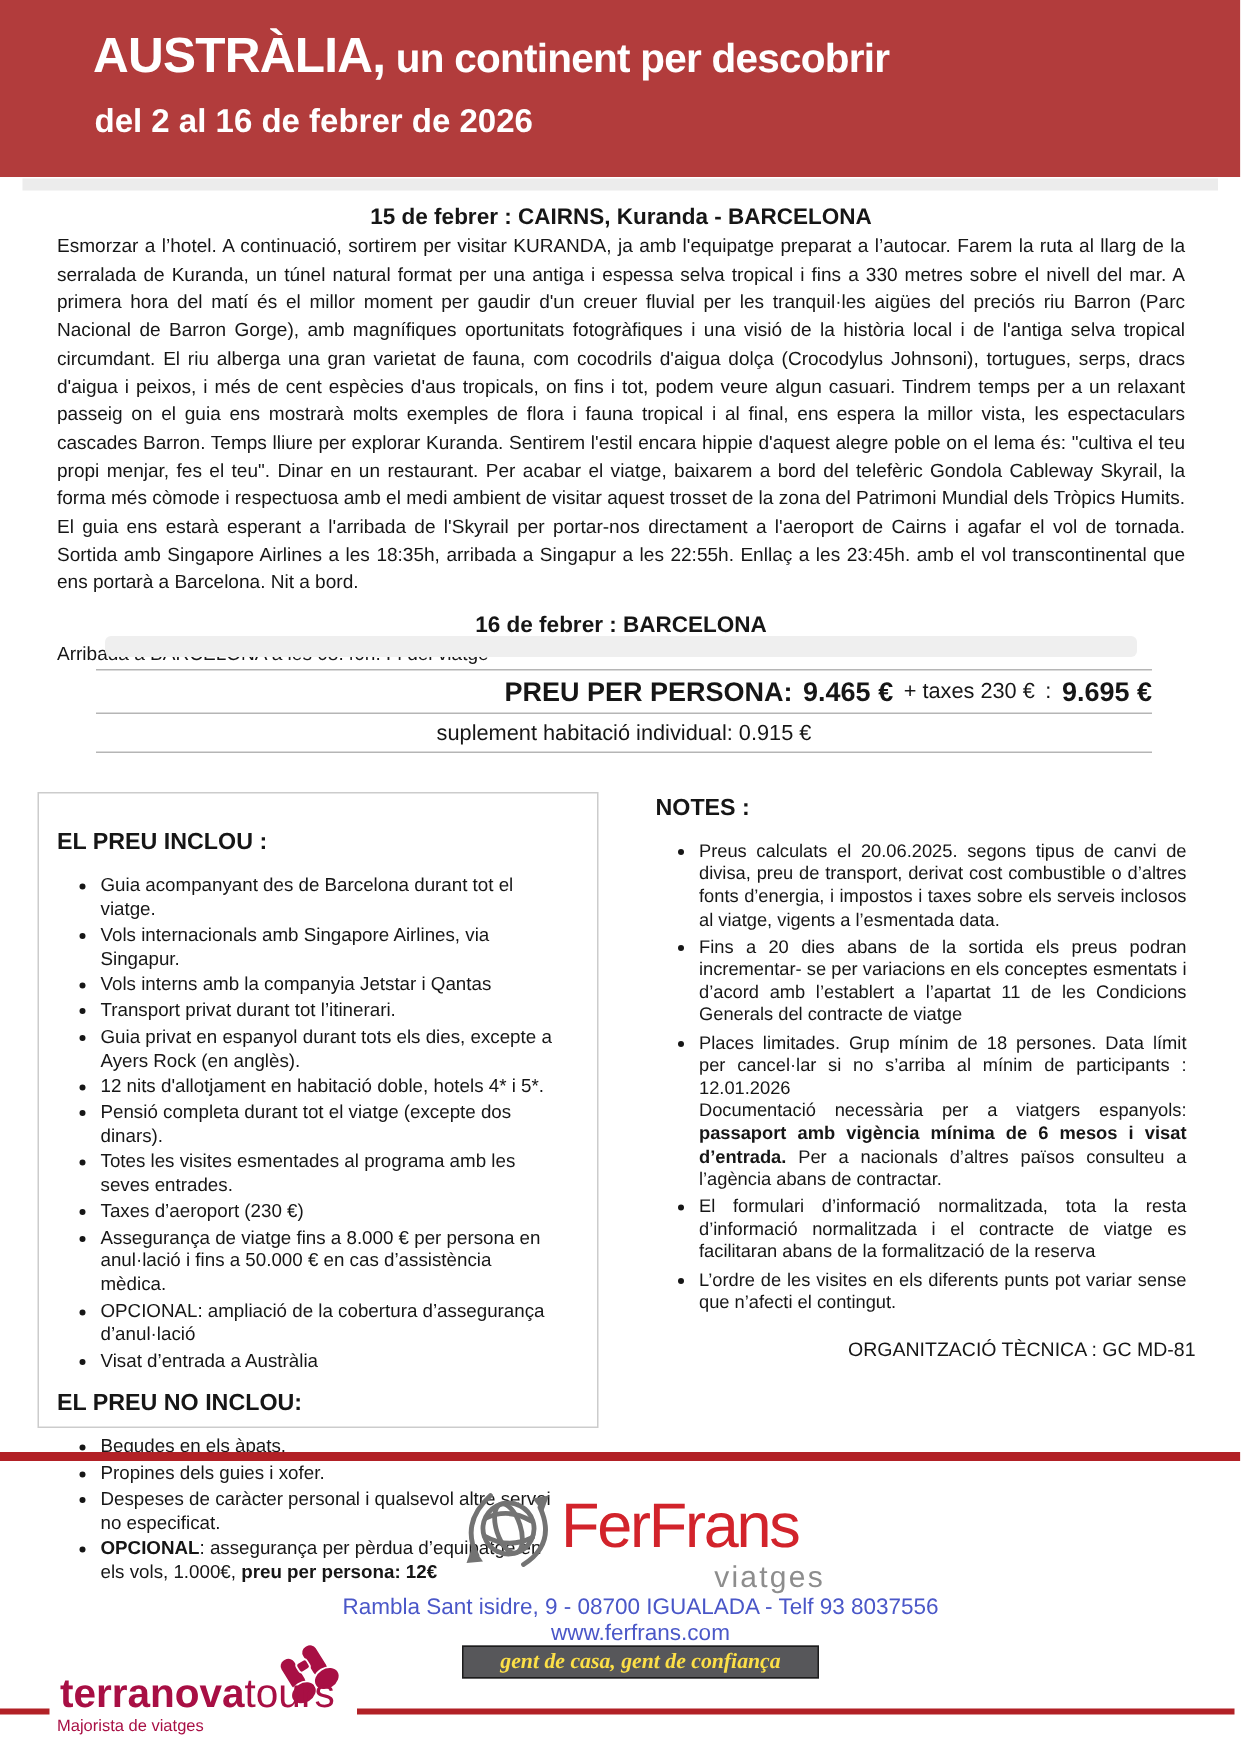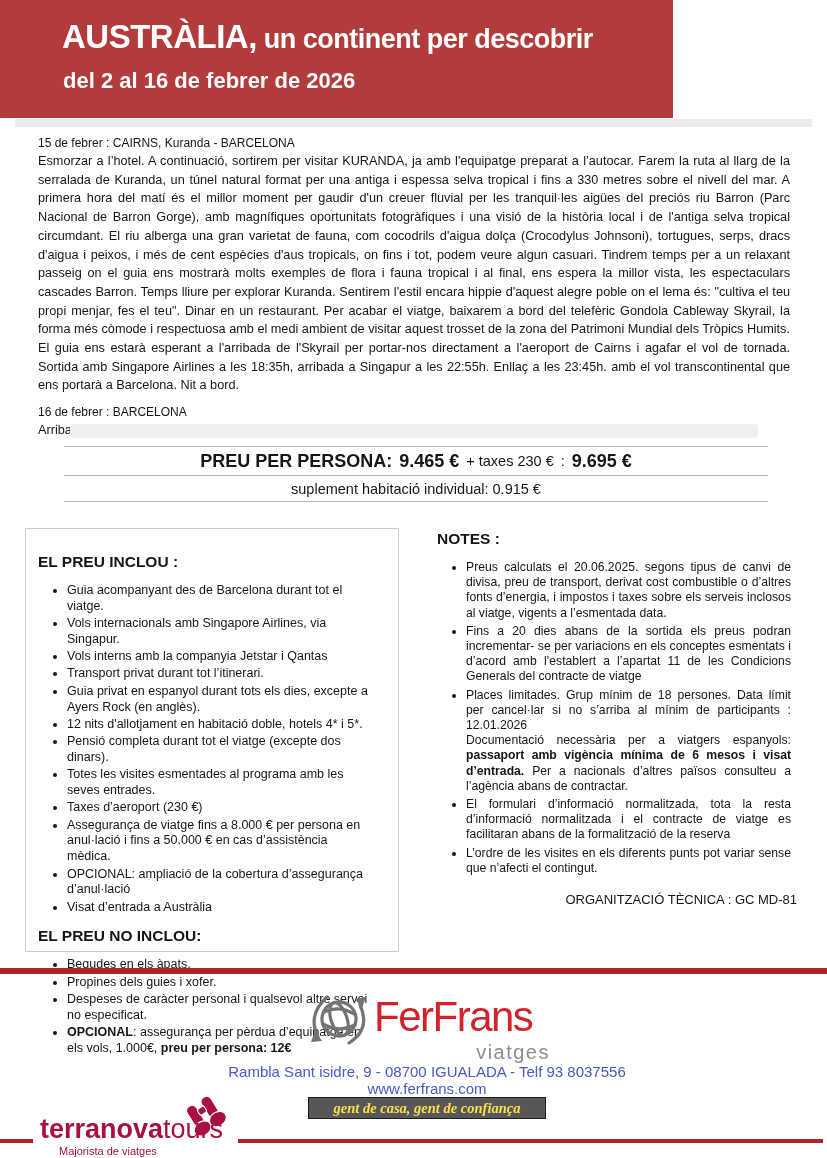--- a/index.html
+++ b/index.html
@@ -1,39 +1,39 @@
 <!DOCTYPE html>
 <html><head>
 <meta charset="utf-8">
 <style>
   html,body { margin:0; padding:0; background:#ffffff; }
   .page {
     position:relative; width:827px; height:1158px; background:#ffffff;
     font-family:"Liberation Sans", sans-serif; color:#161616; overflow:hidden;
   }
   
-  .banner { position:absolute; left:0; top:0; width:673px; height:118px; background:#b23c3c; }
+  .banner { position:absolute; left:0; top:0; width:827px; height:118px; background:#b23c3c; }
   .banner-title { position:absolute; left:62px; top:18px; color:#ffffff; font-weight:bold; white-space:nowrap; }
   .banner-title .t-big  { font-size:33px; letter-spacing:-0.5px; }
   .banner-title .t-rest { font-size:27px; letter-spacing:-0.5px; }
   .banner-sub { position:absolute; left:63px; top:68px; color:#ffffff; font-weight:bold; font-size:22px; }
   .banner-shadow { position:absolute; left:15px; top:119px; width:797px; height:8px; background:#ececec; }
 
   
   .itinerary { position:absolute; left:38px; top:136px; width:752px; }
-  .day-heading { font-size:12px; font-weight:normal; margin:0 0 2px 0; }
+  .day-heading { font-size:15px; font-weight:bold; margin:0 0 2px 0;text-align:center; }
   .day-text { font-size:12.7px; line-height:18.7px; text-align:justify; margin:0 0 10px 0; }
   .day-text-short { font-size:12.7px; line-height:18px; margin:0; }
   .day16-heading { margin-top:8px; }
 
   
   .pre-price-stripe { position:absolute; left:70px; top:424px; width:688px; height:14px; background:#efefef; border-radius:4px; }
   .price-table { position:absolute; left:64px; top:446px; width:704px; }
   .price-row1 { border-top:1px solid #b5b5b5; border-bottom:1px solid #b5b5b5; height:28px;
-                display:flex; align-items:center; justify-content:center; }
+                display:flex; align-items:center; justify-content:flex-end; }
   .price-row2 { border-bottom:1px solid #b5b5b5; height:25px;
                 display:flex; align-items:center; justify-content:center; font-size:14.5px; }
   .pl-big { font-size:18px; font-weight:bold; }
   .pl-small { font-size:14.5px; }
   .sp-r { margin-right:7px; } .sp-l { margin-left:7px; }
 
   
   .left-box { position:absolute; left:25px; top:528px; width:374px; height:424px;
               border:1px solid #cccccc; box-sizing:border-box; padding:22px 12px 6px 12px; }
   .col-title { font-size:15.5px; font-weight:bold; margin:2px 0 5px 0; }
@@ -55,21 +55,21 @@
                     font-size:15px; color:#4a57c8; }
   .footer-web { position:absolute; left:0; top:1080px; width:854px; text-align:center;
                 font-size:15px; color:#4a57c8; }
   .slogan-box { position:absolute; left:308px; top:1097px; width:236px; height:20px;
                 background:#57575a; border:1px solid #1c1c1c; color:#fde047;
                 font-family:"Liberation Serif", serif; font-style:italic; font-weight:bold;
                 font-size:14.5px; display:flex; align-items:center; justify-content:center; }
   .tn-binoculars { position:absolute; left:176px; top:1094px; width:60px; height:46px; }
   .tn-text { position:absolute; left:40px; top:1114px; font-size:27px; color:#a80f44; white-space:nowrap; }
   .tn-text .tn-bold { font-weight:bold; }
-  .tn-sub { position:absolute; left:59px; top:1145px; font-size:11px; color:#a80f44; }
+  .tn-sub { position:absolute; left:38px; top:1145px; font-size:11px; color:#a80f44; }
   .tn-line-left  { position:absolute; left:0; top:1139px; width:33px; height:4px; background:#b22126; }
   .tn-line-right { position:absolute; left:238px; top:1139px; width:585px; height:4px; background:#b22126; }
 </style>
 </head>
 <body>
 
 <div class="page">
 
   <div class="banner">
     <div class="banner-title"><span class="t-big">AUSTRÀLIA,</span><span class="t-rest"> un continent per descobrir</span></div>

